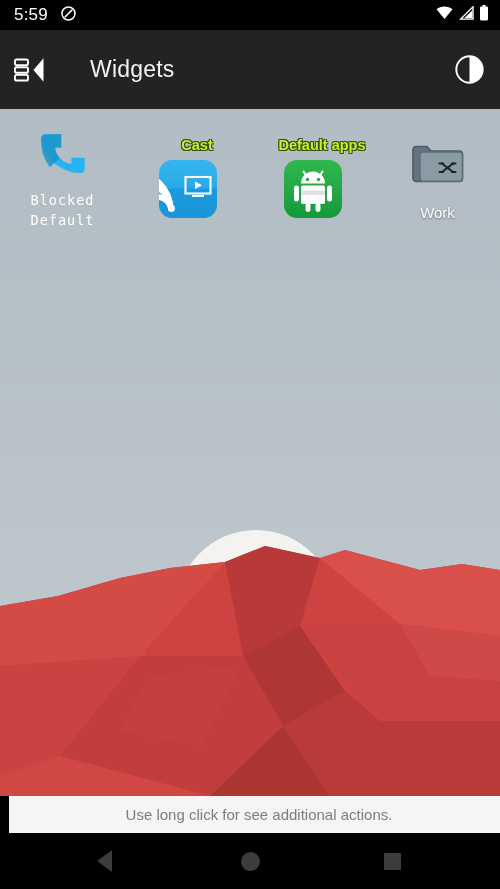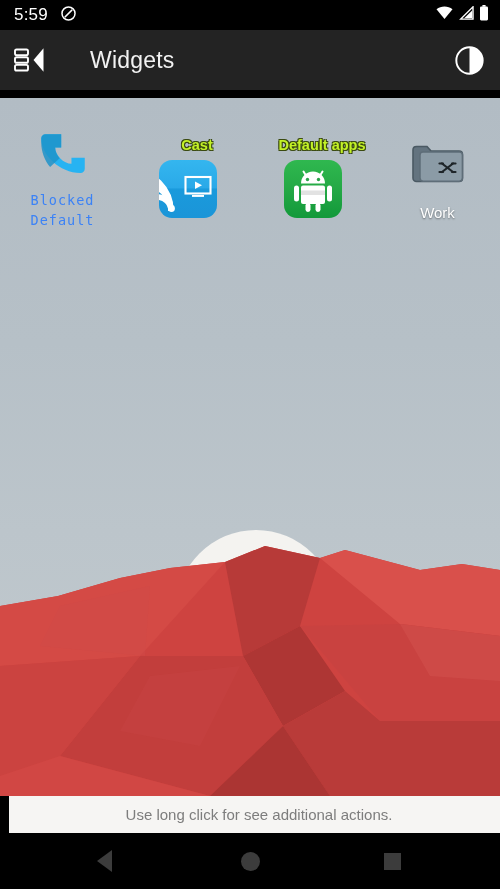--- a/index.html
+++ b/index.html
@@ -45,21 +45,21 @@
     display: flex;
     align-items: center;
     gap: 5px;
     margin-right: 11px;
   }
 
   
   #app-bar {
     position: absolute;
     left: 0; top: 30px;
-    width: 500px; height: 60px;
+    width: 500px; height: 79px;
     background: #232323;
     display: flex;
     align-items: center;
     z-index: 40;
   }
   #nav-up-button {
     width: 62px; height: 68px;
     display: flex;
     align-items: center;
     justify-content: center;
@@ -137,21 +137,21 @@
     text-shadow:
       -1px -1px 0 #3a4a10, 1px -1px 0 #3a4a10,
       -1px 1px 0 #3a4a10, 1px 1px 0 #3a4a10;
     margin-bottom: 5px;
     white-space: nowrap;
     padding-left: 19px;
   }
   .label-bottom-mono {
     font-family: "DejaVu Sans Mono", "Liberation Mono", monospace;
     font-size: 13.5px;
-    color: #3b82f6;
+    color: #ffffff;
     line-height: 1.45;
     text-align: right;
     margin-top: 4px;
     letter-spacing: 1px;
   }
   .label-bottom-white {
     font-size: 15px;
     color: #ffffff;
     margin-top: 7px;
     text-shadow: 0 1px 2px rgba(0,0,0,.45);

